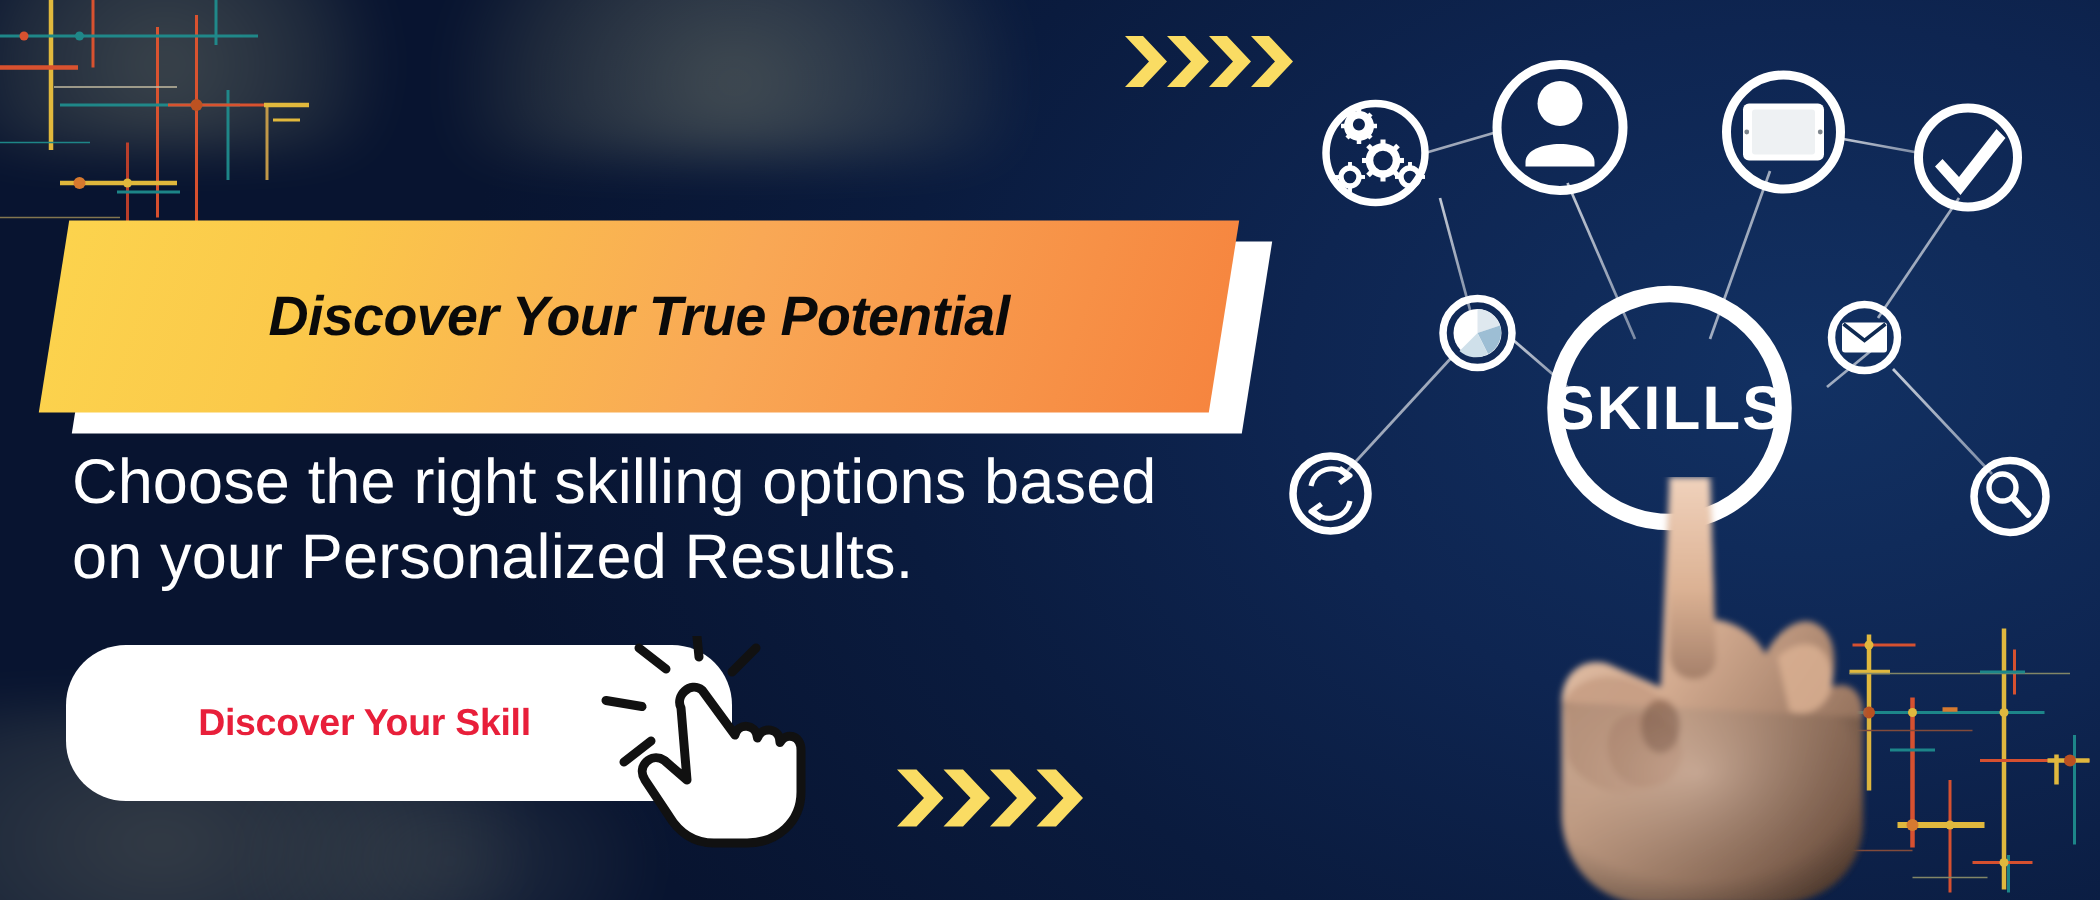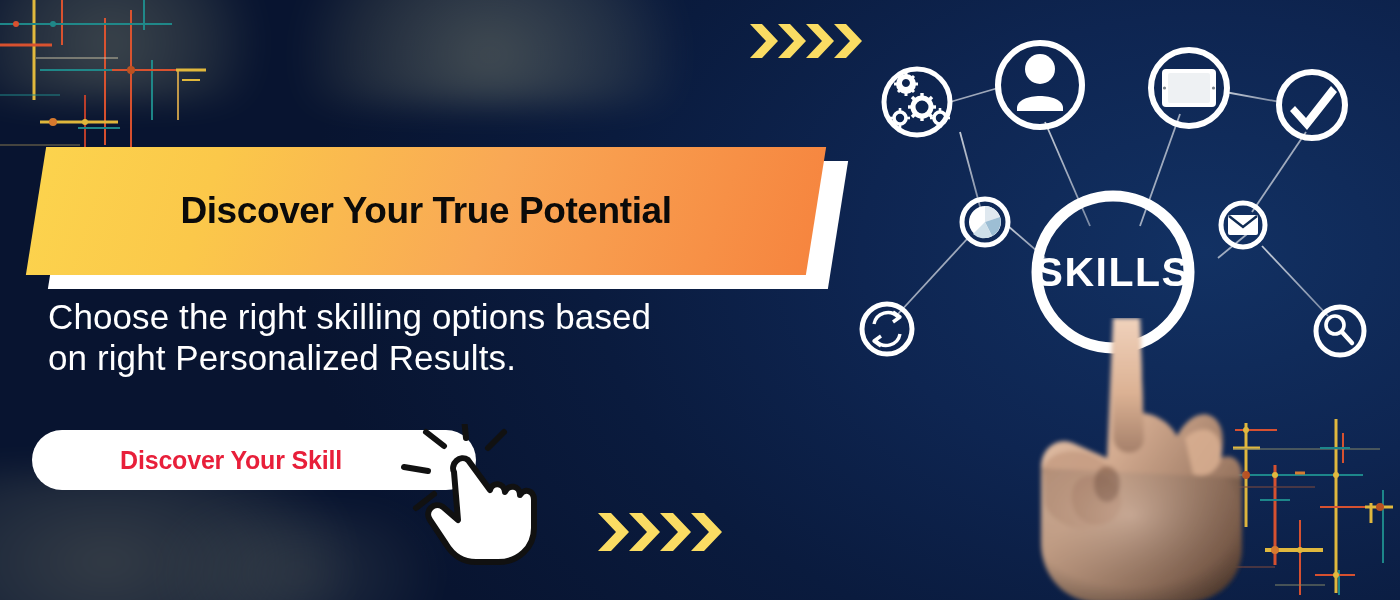--- a/index.html
+++ b/index.html
@@ -66,35 +66,36 @@
   #headline-text {
     position:absolute; left:0; top:0; width:780px; height:128px;
     display:flex; flex-direction:column; align-items:center; justify-content:center;
     color:#0a0a0a;
     font-weight:700;
     font-size:37px;
     line-height:1.16;
     letter-spacing:-.4px;
     text-align:center;
     white-space:nowrap;
+    font-style:italic;
   }
 
   #subtitle {
     position:absolute; left:48px; top:296px; width:780px;
     color:#ffffff;
-    font-size:35px;
+    font-size:42px;
     font-weight:300;
     line-height:1.18;
     letter-spacing:.1px;
   }
 
   
   #cta-button {
-    position:absolute; left:32px; top:430px;
-    width:444px; height:60px;
+    position:absolute; left:44px; top:430px;
+    width:444px; height:104px;
     background:#ffffff;
     border-radius:40px;
     display:flex; align-items:center; justify-content:center;
     cursor:pointer;
   }
   #cta-label {
     color:#e81f3a;
     font-weight:700;
     font-size:25px;
     line-height:1.12;
@@ -378,21 +379,21 @@
   <div id="headline-banner">
     <div id="headline-shadow"></div>
     <div id="headline-plate"></div>
     <div id="headline-text">
       <div>Discover Your True Potential</div>
     </div>
   </div>
 
   <div id="subtitle">
     <div>Choose the right skilling options based</div>
-    <div>on right Personalized Results.</div>
+    <div>on your Personalized Results.</div>
   </div>
 
   <div id="cta-button">
     <div id="cta-label">
       <div>Discover Your Skill</div>
     </div>
   </div>
 
   <svg id="cursor-icon" width="152" height="148" viewBox="0 0 152 148">
     <g stroke="#111111" stroke-width="6" stroke-linecap="round">

